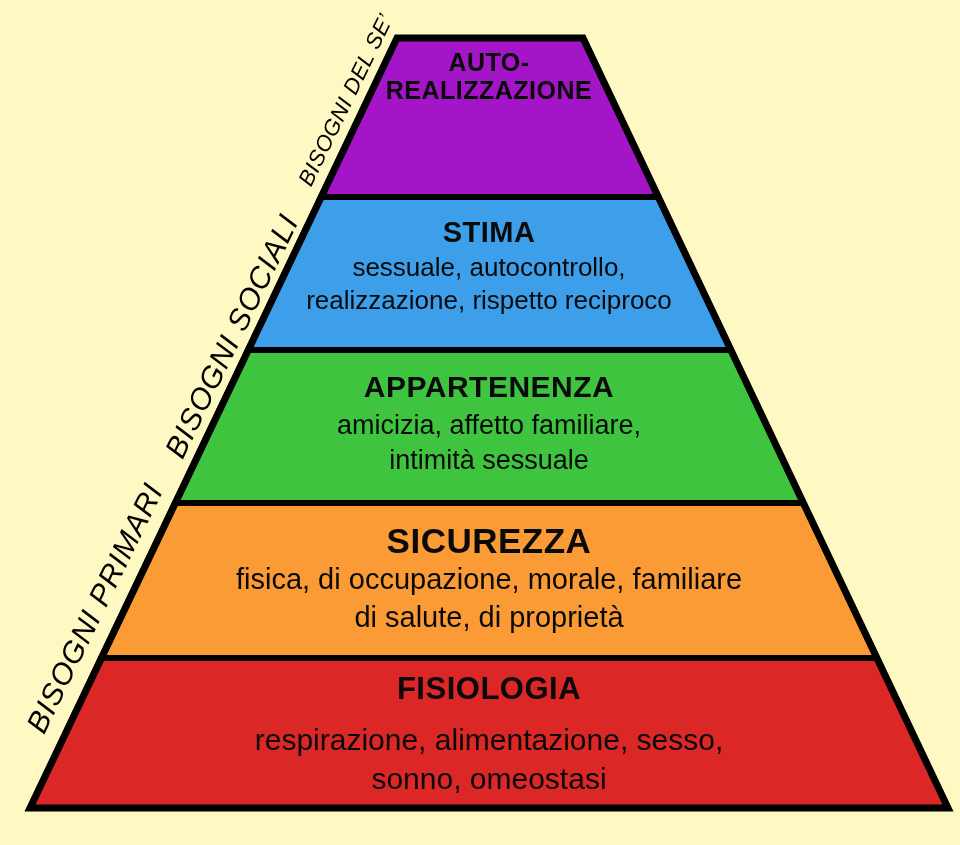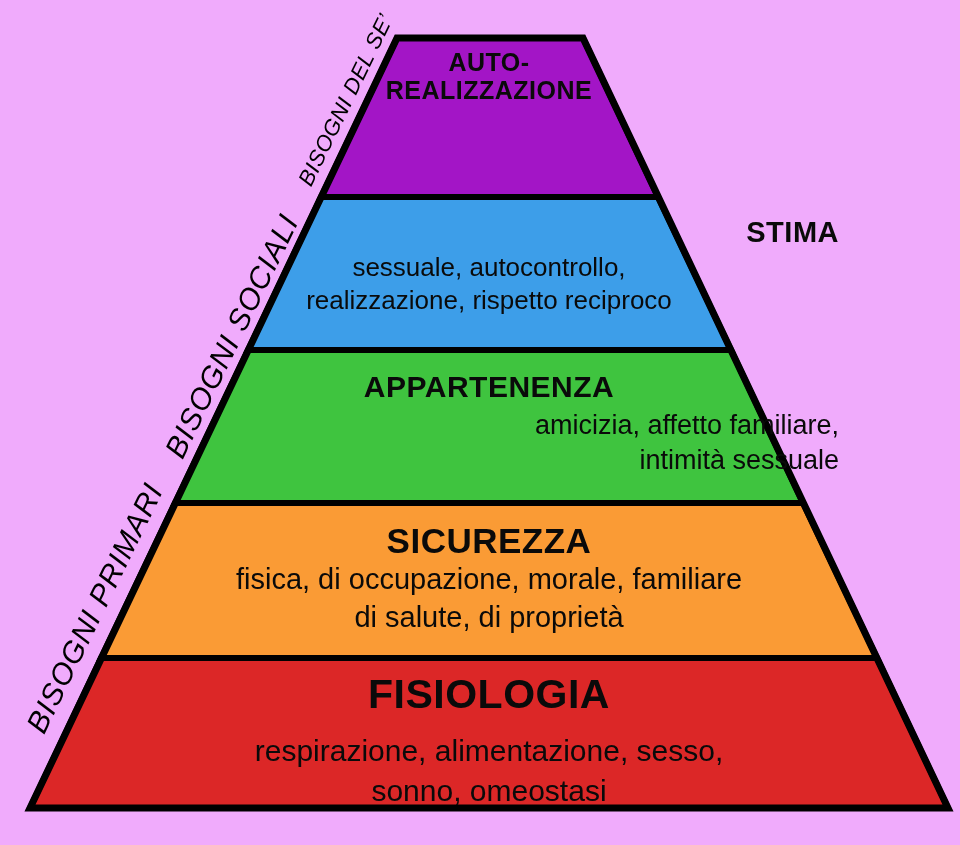--- a/index.html
+++ b/index.html
@@ -5,21 +5,21 @@
   html, body {
     margin: 0;
     padding: 0;
     background: #ffffff;
     font-family: "Liberation Sans", "DejaVu Sans", sans-serif;
   }
   .stage {
     position: relative;
     width: 960px;
     height: 845px;
-    background: #f0abfc;
+    background: #fef9c3;
     overflow: hidden;
     text-decoration: underline;
   }
   .pyramid-svg {
     position: absolute;
     left: 0;
     top: 0;
     width: 960px;
     height: 845px;
   }
@@ -39,33 +39,33 @@
   }
   .level-items {
     white-space: pre-line;
   }
   
   .lt-1 { top: 48px; }
   .lt-1 .level-title { font-size: 25px; line-height: 1.12; }
   .lt-1 .level-items { font-size: 19px; line-height: 1.3; margin-top: 3px; }
 
   .lt-2 { top: 216px; }
-  .lt-2 .level-title { font-size: 29px; line-height: 1.15; text-align: right; }
+  .lt-2 .level-title { font-size: 29px; line-height: 1.15; }
   .lt-2 .level-items { font-size: 26px; line-height: 1.25; margin-top: 2px; }
 
   .lt-3 { top: 370px; }
   .lt-3 .level-title { font-size: 30px; line-height: 1.15; text-align: center; }
-  .lt-3 .level-items { font-size: 27px; line-height: 1.3; margin-top: 3px; text-align: right; }
+  .lt-3 .level-items { font-size: 27px; line-height: 1.3; margin-top: 3px; }
 
   .lt-4 { top: 521px; }
   .lt-4 .level-title { font-size: 35px; line-height: 1.15; }
   .lt-4 .level-items { font-size: 29px; line-height: 1.3; margin-top: 0; }
 
   .lt-5 { top: 671px; }
-  .lt-5 .level-title { font-size: 41px; line-height: 1.15; }
+  .lt-5 .level-title { font-size: 31px; line-height: 1.15; }
   .lt-5 .level-items { font-size: 30px; line-height: 1.32; margin-top: 13px; }
 
   .side-label {
     position: absolute;
     white-space: nowrap;
     font-style: italic;
     color: #000000;
     transform: translate(-50%, -50%) rotate(-64deg);
     pointer-events: none;
   }

